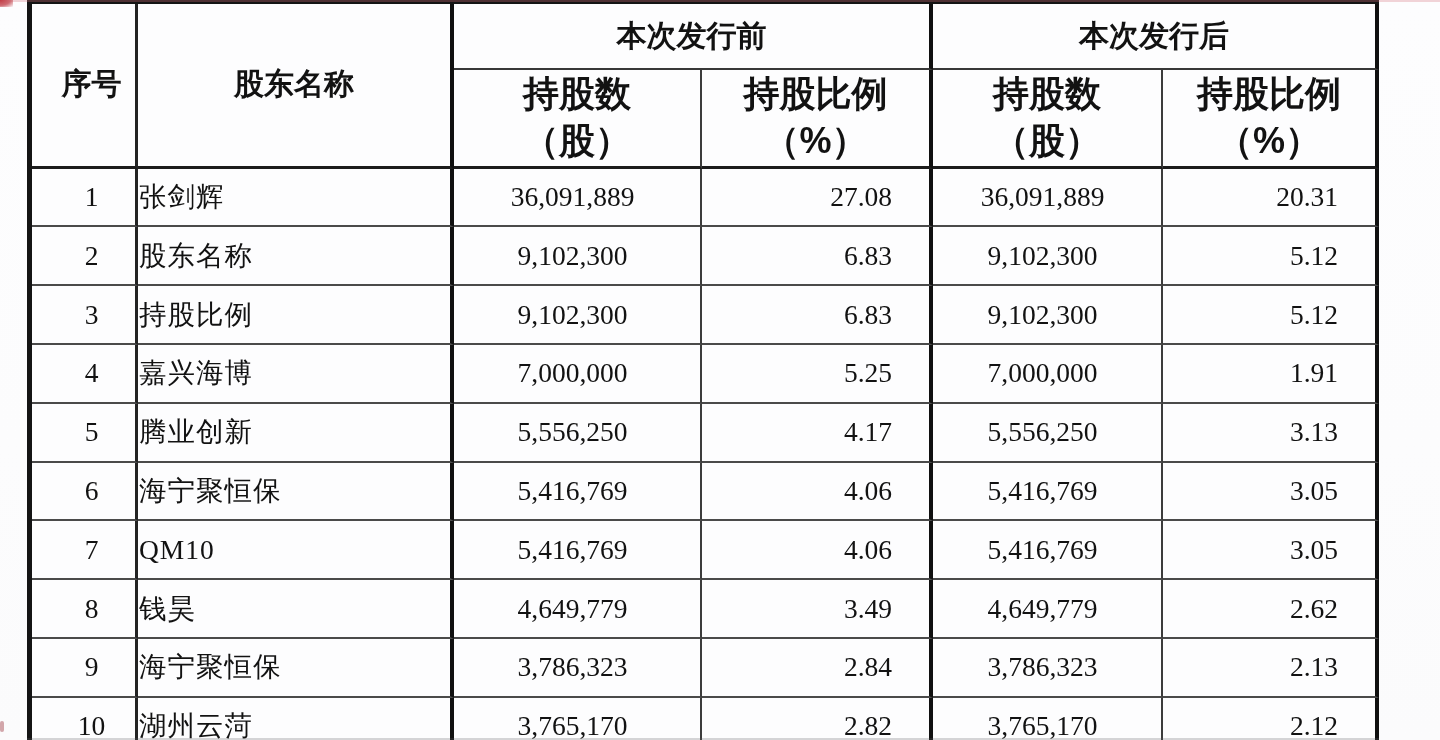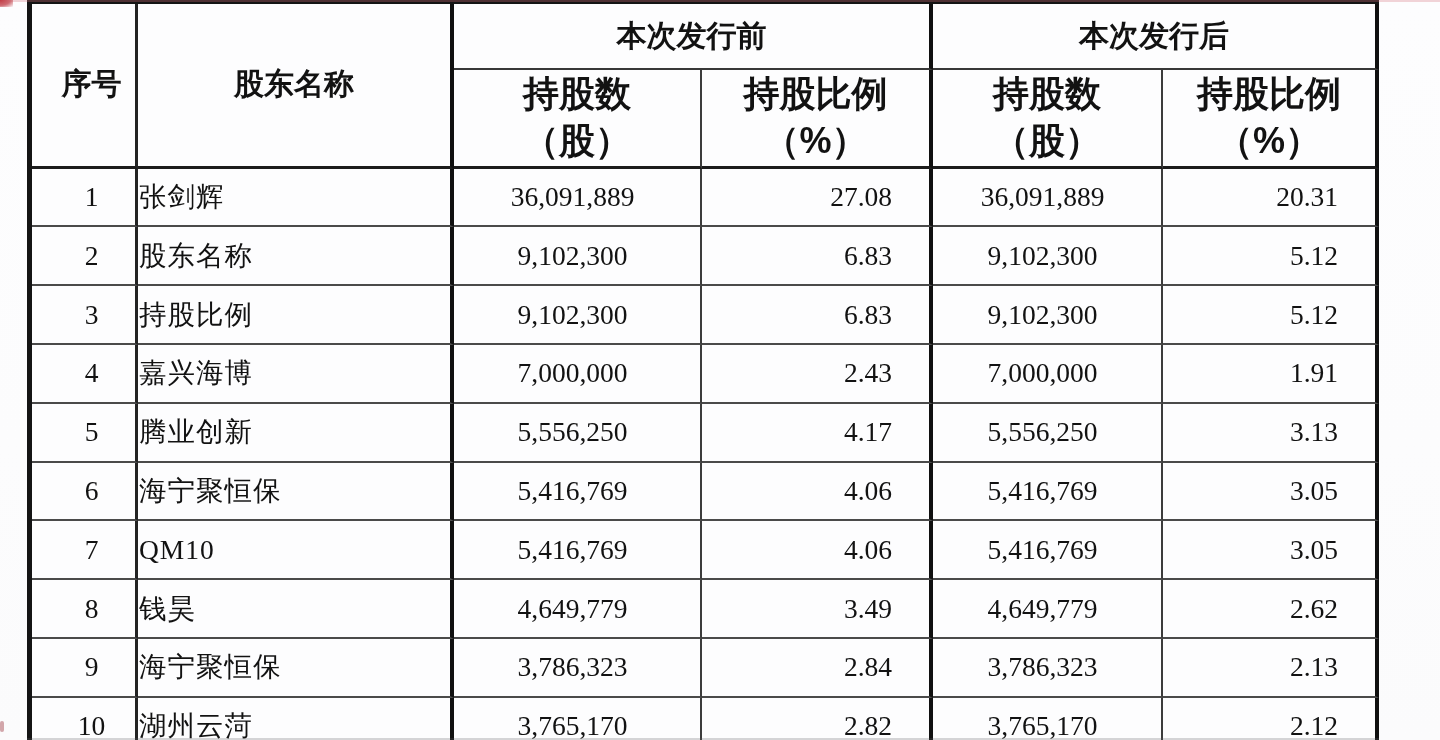--- a/index.html
+++ b/index.html
@@ -143,21 +143,21 @@
             <td class="c-name v-thick">持股比例</td>
             <td class="c-shares v-thin">9,102,300</td>
             <td class="c-ratio v-thick">6.83</td>
             <td class="c-shares v-thin">9,102,300</td>
             <td class="c-ratio v-thick">5.12</td>
           </tr>
           <tr>
             <td class="c-index v-med">4</td>
             <td class="c-name v-thick">嘉兴海博</td>
             <td class="c-shares v-thin">7,000,000</td>
-            <td class="c-ratio v-thick">2.43</td>
+            <td class="c-ratio v-thick">5.25</td>
             <td class="c-shares v-thin">7,000,000</td>
             <td class="c-ratio v-thick">1.91</td>
           </tr>
           <tr>
             <td class="c-index v-med">5</td>
             <td class="c-name v-thick">腾业创新</td>
             <td class="c-shares v-thin">5,556,250</td>
             <td class="c-ratio v-thick">4.17</td>
             <td class="c-shares v-thin">5,556,250</td>
             <td class="c-ratio v-thick">3.13</td>

